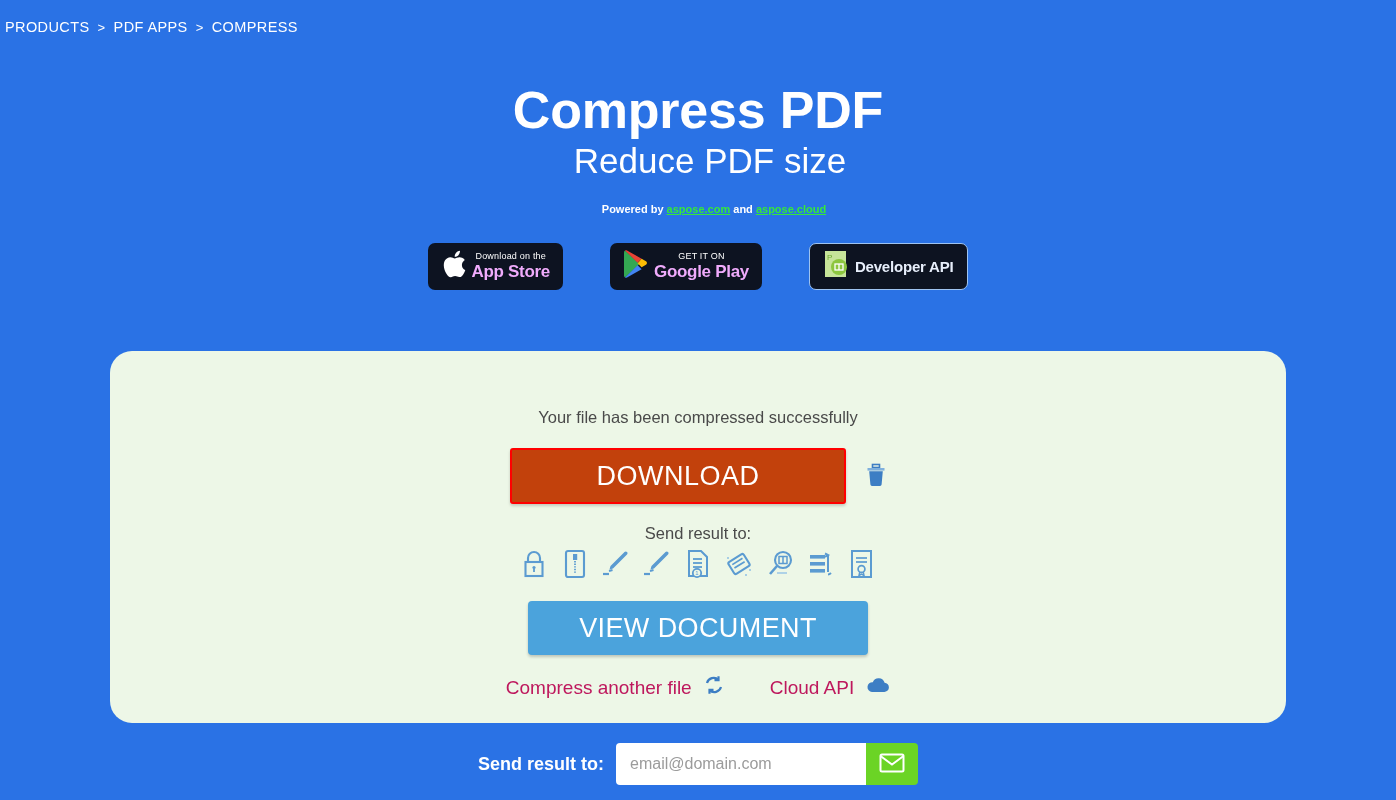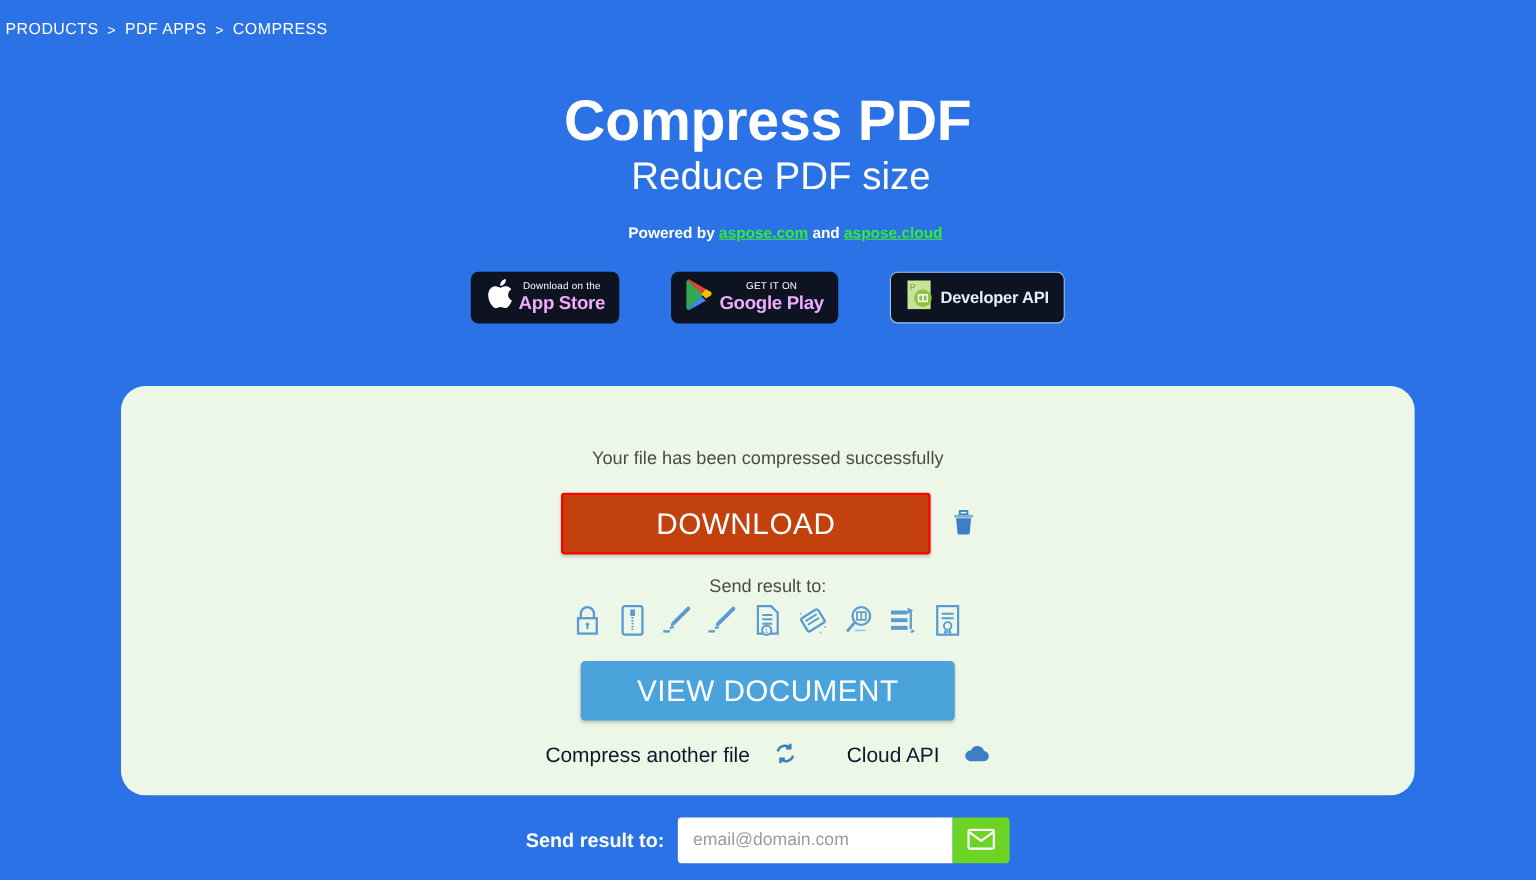--- a/index.html
+++ b/index.html
@@ -45,21 +45,21 @@
   .hero h2 {
     font-size: 35px;
     font-weight: normal;
     color: #ffffff;
     margin-top: 4px;
     line-height: 1.1;
     padding-left: 24px;
   }
   .powered {
     margin-top: 22px;
-    font-size: 14px;
+    font-size: 11px;
     font-weight: bold;
     color: #ffffff;
     margin-left: 32px;
   }
   .powered a {
     color: #35e83a;
     text-decoration: underline;
     font-weight: bold;
   }
 
@@ -193,22 +193,22 @@
   .card-links {
     margin-top: 20px;
     display: flex;
     align-items: center;
     justify-content: center;
     gap: 46px;
   }
   .card-link {
     display: flex;
     align-items: center;
-    gap: 22px;
-    color: #0f172a;
+    gap: 12px;
+    color: #be185d;
     font-size: 19px;
     text-decoration: none;
     cursor: pointer;
   }
 
   
   .footer {
     position: absolute;
     left: 0;
     right: 0;

